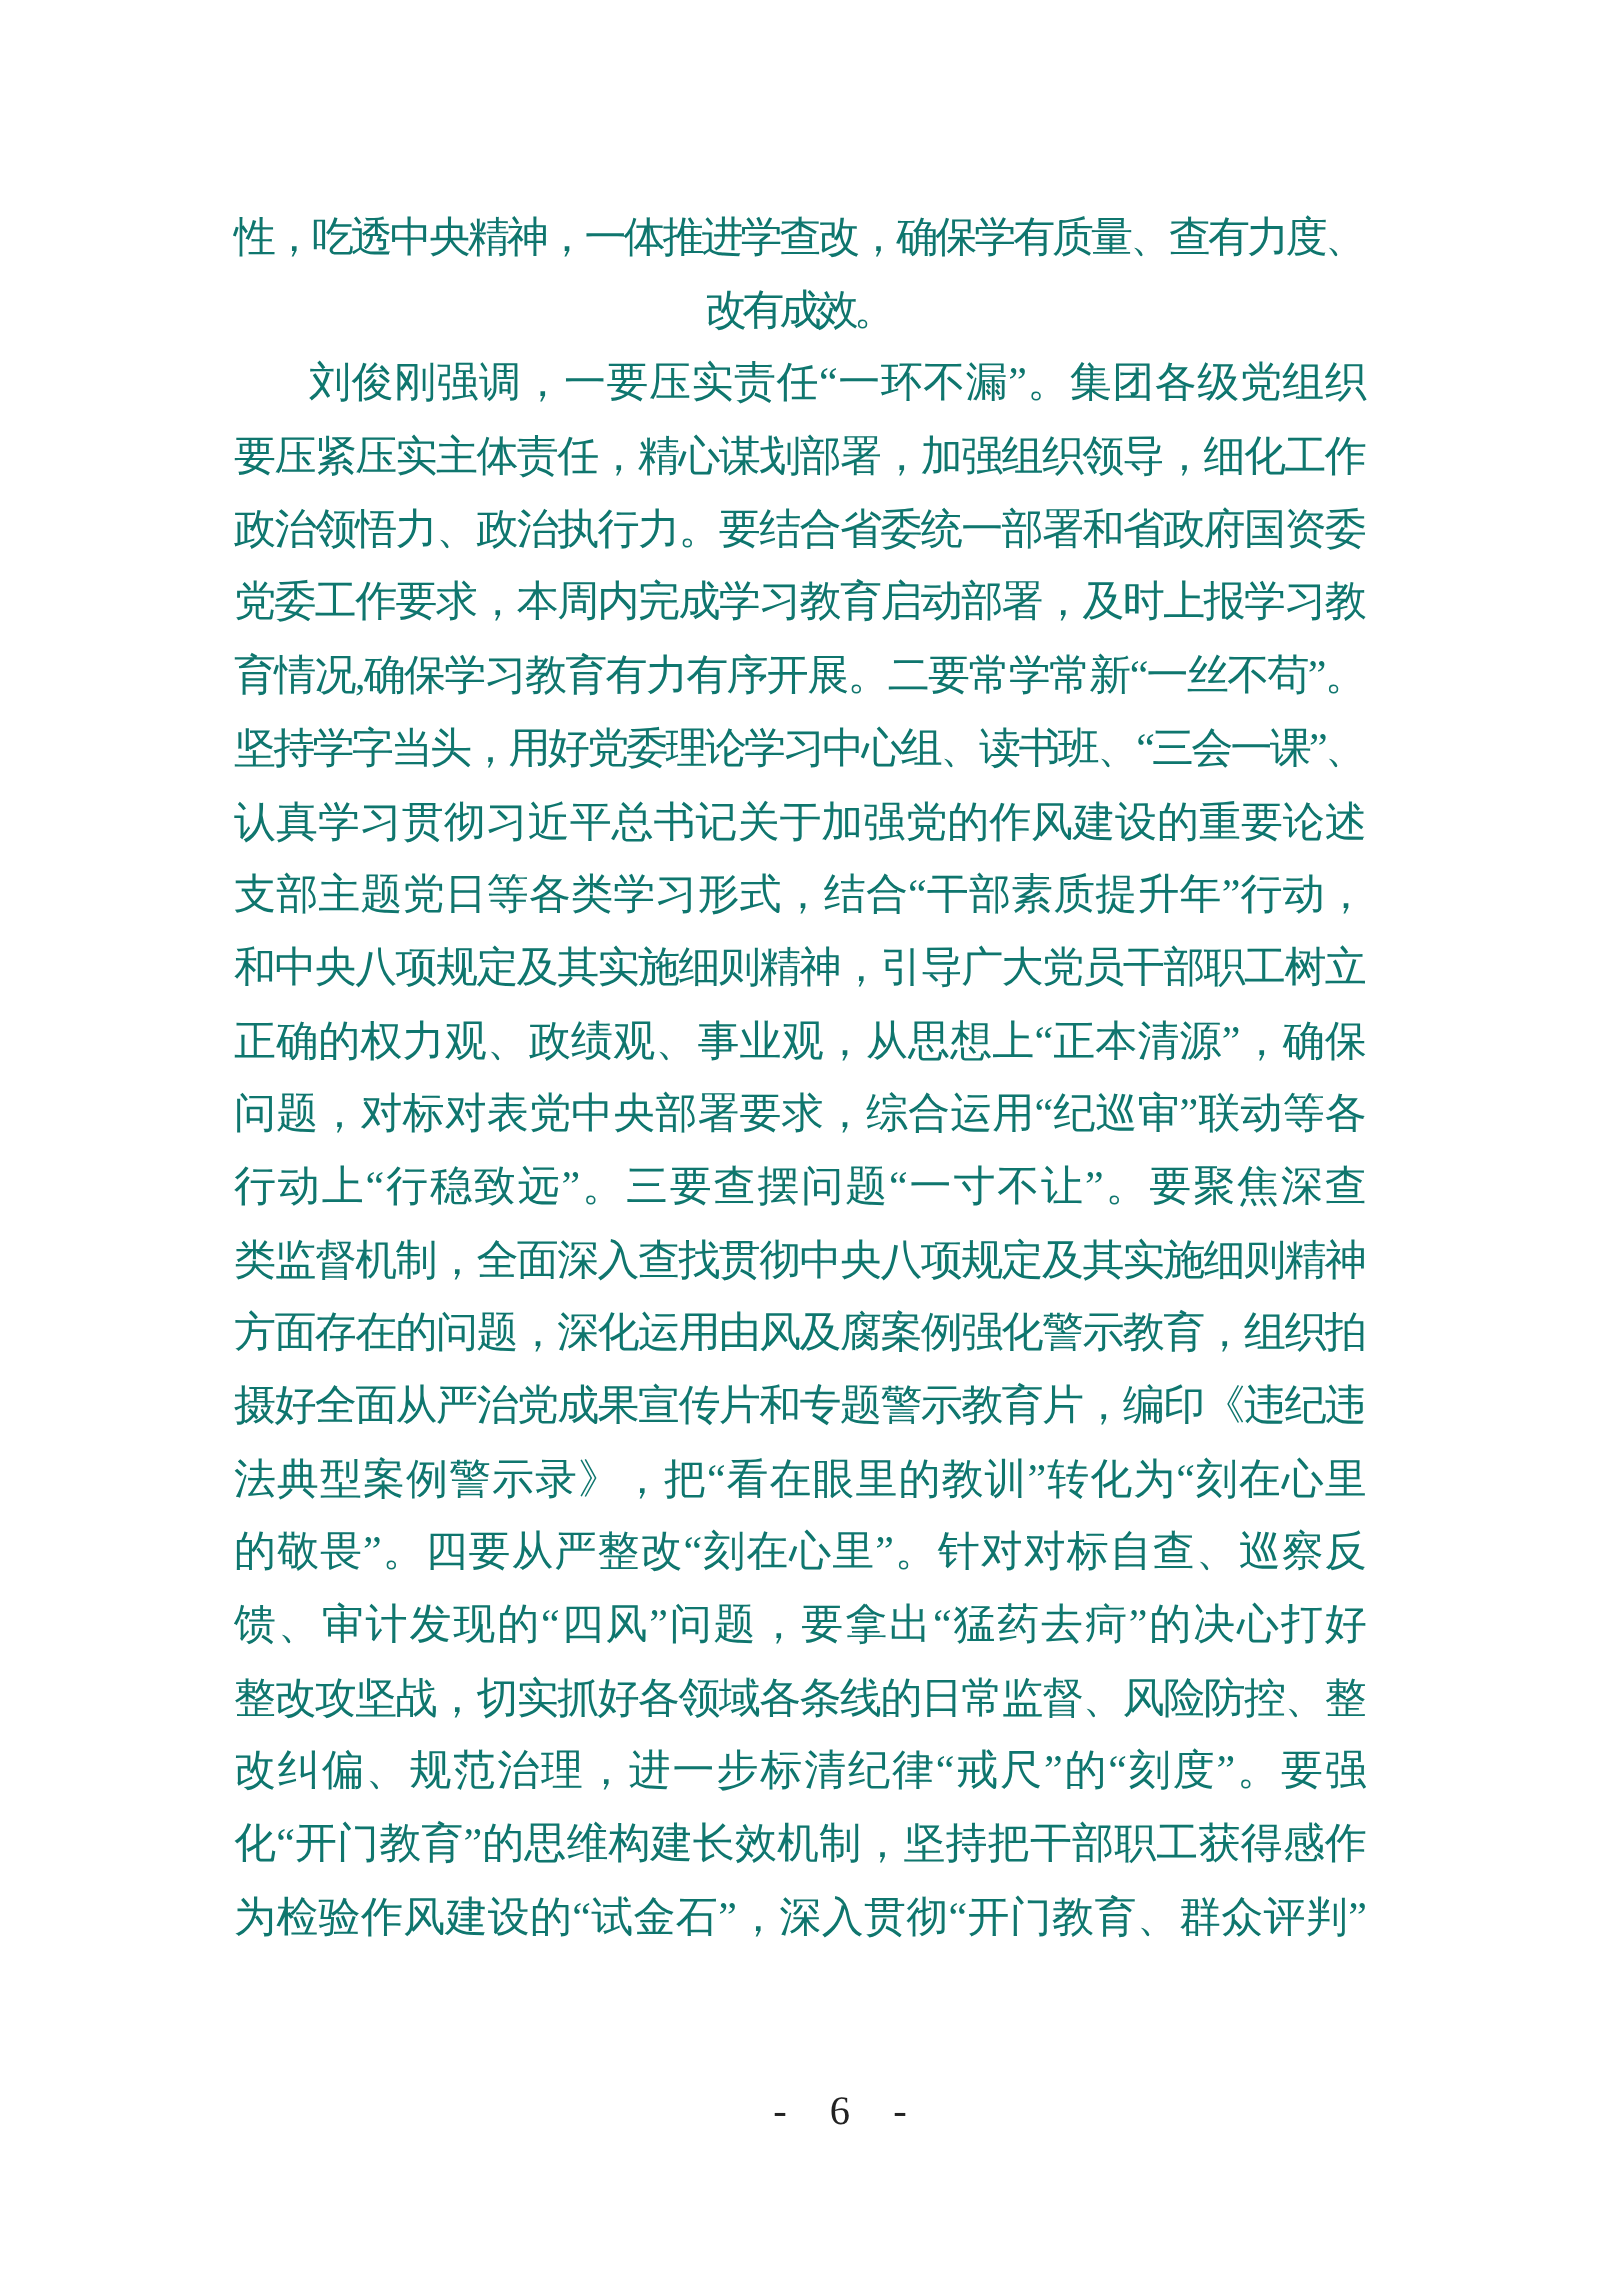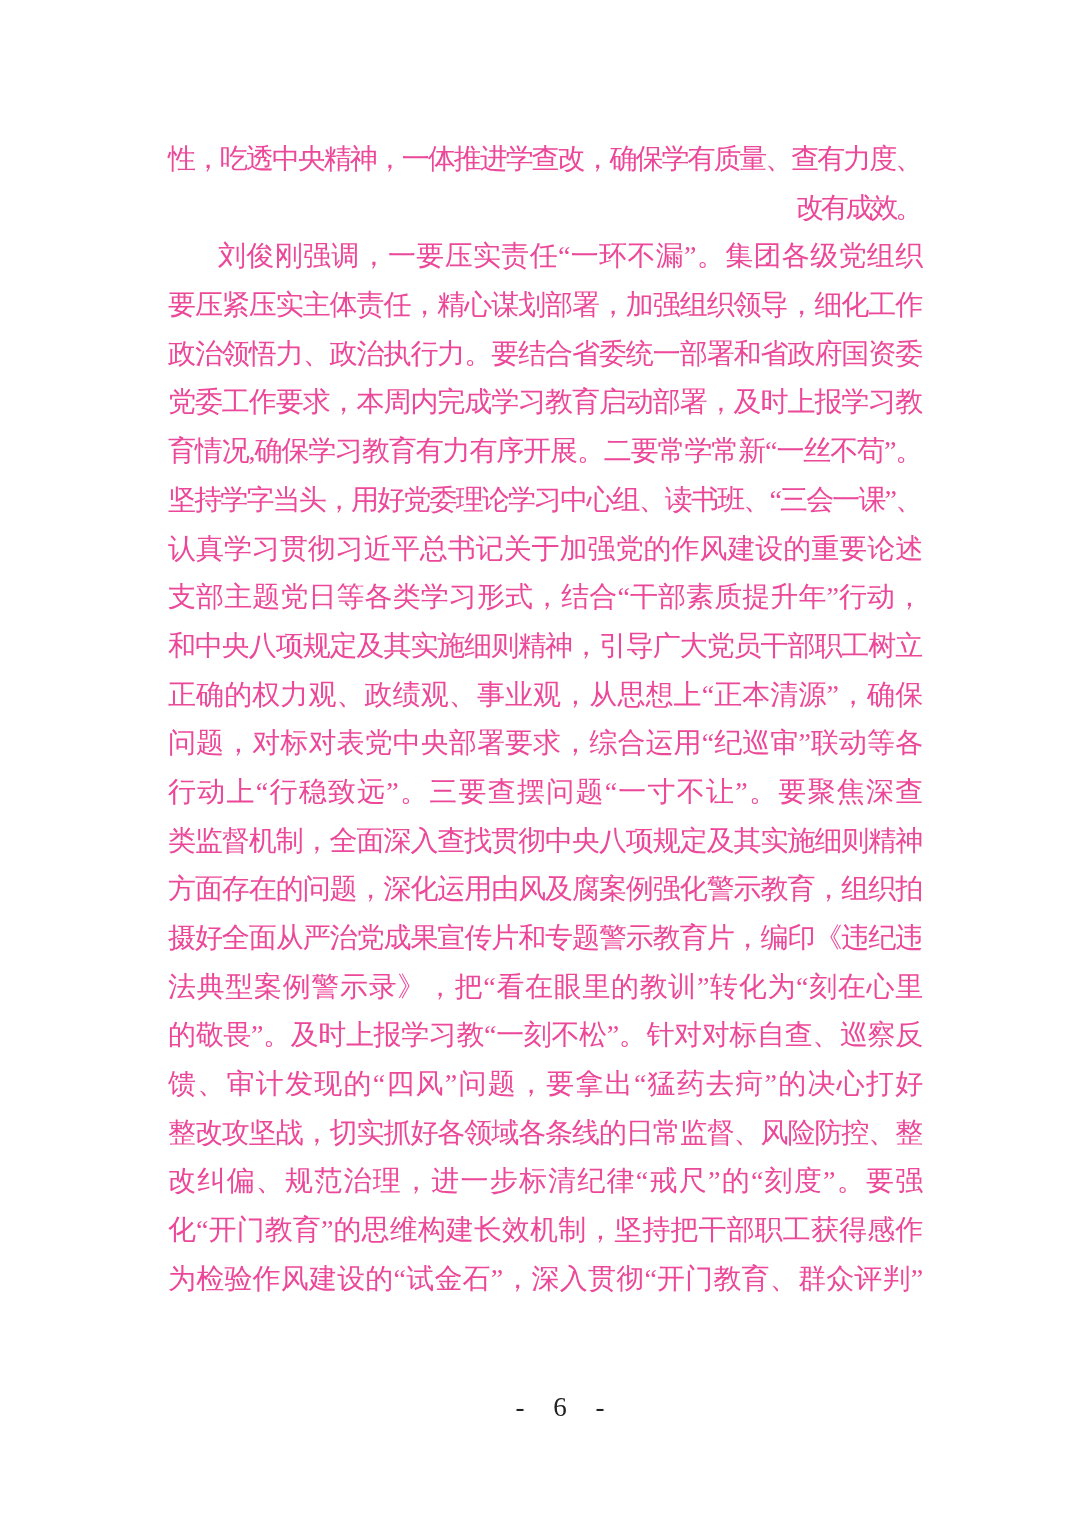--- a/index.html
+++ b/index.html
@@ -16,32 +16,32 @@
   }
   .page {
     position: absolute;
     left: 0; top: 0;
     width: 1074px;
     height: 1520px;
     background: #ffffff;
   }
   .doc {
     position: absolute;
-    left: 168px;
+    left: 156px;
     top: 135px;
     width: 752px;
-    color: #ec4899;
+    color: #0f766e;
   }
   .line {
     height: 48.7px;
     line-height: 48.7px;
     font-size: 28px;
     letter-spacing: -3.2px;
     white-space: nowrap;
-    text-align: right;
+    text-align: center;
   }
   .line.j {
     white-space: normal;
     text-align: justify;
     text-align-last: justify;
     text-justify: inter-character;
   }
   .line.ind {
     text-indent: 50px;
   }
@@ -73,21 +73,21 @@
       <div class="line j">认真学习贯彻习近平总书记关于加强党的作风建设的重要论述</div>
       <div class="line j">支部主题党日等各类学习形式，结合“干部素质提升年”行动，</div>
       <div class="line j">和中央八项规定及其实施细则精神，引导广大党员干部职工树立</div>
       <div class="line j">正确的权力观、政绩观、事业观，从思想上“正本清源”，确保</div>
       <div class="line j">问题，对标对表党中央部署要求，综合运用“纪巡审”联动等各</div>
       <div class="line j">行动上“行稳致远”。三要查摆问题“一寸不让”。要聚焦深查</div>
       <div class="line j">类监督机制，全面深入查找贯彻中央八项规定及其实施细则精神</div>
       <div class="line j">方面存在的问题，深化运用由风及腐案例强化警示教育，组织拍</div>
       <div class="line j">摄好全面从严治党成果宣传片和专题警示教育片，编印《违纪违</div>
       <div class="line j">法典型案例警示录》，把“看在眼里的教训”转化为“刻在心里</div>
-      <div class="line j">的敬畏”。及时上报学习教“一刻不松”。针对对标自查、巡察反</div>
+      <div class="line j">的敬畏”。四要从严整改“刻在心里”。针对对标自查、巡察反</div>
       <div class="line j">馈、审计发现的“四风”问题，要拿出“猛药去疴”的决心打好</div>
       <div class="line j">整改攻坚战，切实抓好各领域各条线的日常监督、风险防控、整</div>
       <div class="line j">改纠偏、规范治理，进一步标清纪律“戒尺”的“刻度”。要强</div>
       <div class="line j">化“开门教育”的思维构建长效机制，坚持把干部职工获得感作</div>
       <div class="line j">为检验作风建设的“试金石”，深入贯彻“开门教育、群众评判”</div>
     </div>
 
   <div class="page-number">- 6 -</div>
 </div>
 

